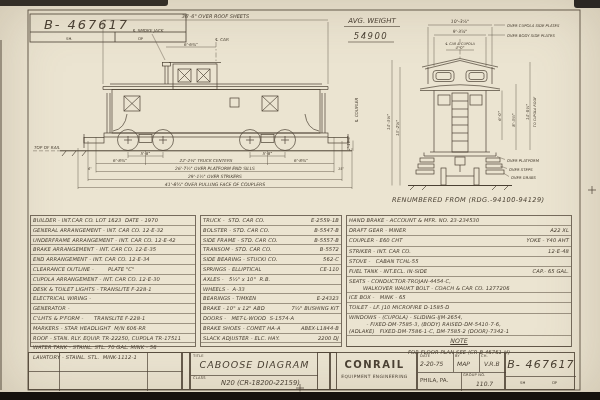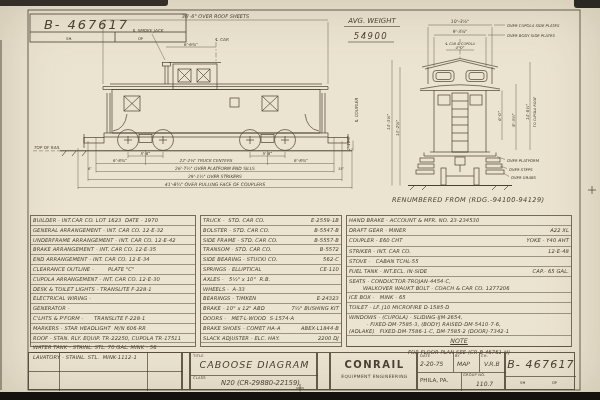--- a/index.html
+++ b/index.html
@@ -320,26 +320,26 @@
     <div class="trow notet">FOR FLOOR PLAN SEE (CR-B-46761-H)</div>
   </div>
 
   <div class="abs" style="left:28px;top:352px;width:547px;height:38px;">
     <div class="abs tb" style="left:0;top:0;width:154px;height:38px;">
       <div class="abs" style="left:0;top:18px;width:154px;border-top:1px solid rgba(77,66,52,.7);"></div>
       <div class="abs" style="left:30px;top:0;height:38px;border-left:1px solid rgba(77,66,52,.7);"></div>
       <div class="abs" style="left:118px;top:0;height:38px;border-left:1px solid rgba(77,66,52,.7);"></div>
     </div>
     <div class="abs tb" style="left:154px;top:0;width:8px;height:38px;"></div>
-    <div class="abs tb" style="left:162px;top:0;width:127px;height:38px;text-decoration:underline;">
+    <div class="abs tb" style="left:162px;top:0;width:147px;height:38px;text-decoration:underline;">
       <span class="micro">TITLE</span>
       <div class="abs center hw" style="left:0;top:2px;width:127px;height:18px;font-size:9.5px;letter-spacing:1px;">CABOOSE DIAGRAM</div>
       <div class="abs" style="left:0;top:22px;width:127px;border-top:1px solid rgba(77,66,52,.7);"></div>
       <span class="micro" style="top:23px;">CLASS</span>
-      <div class="abs center hw" style="left:12px;top:23px;width:115px;height:14px;font-size:6.8px;">N20 (CR-29880-22159)</div>
+      <div class="abs center hw" style="left:12px;top:23px;width:115px;height:14px;font-size:6.8px;">N20 (CR-18200-22159)</div>
     </div>
     <div class="abs tb" style="left:289px;top:0;width:13px;height:38px;"></div>
     <div class="abs tb" style="left:302px;top:0;width:87px;height:38px;">
       <div class="abs center" style="left:0;top:4px;width:87px;height:14px;font-size:10px;font-weight:bold;letter-spacing:1.5px;">CONRAIL</div>
       <div class="abs center" style="left:0;top:18px;width:87px;height:10px;font-size:4.4px;letter-spacing:.4px;">EQUIPMENT ENGINEERING</div>
     </div>
     <div class="abs tb" style="left:389px;top:0;width:88px;height:38px;">
       <div class="abs" style="left:0;top:19px;width:88px;border-top:1px solid rgba(77,66,52,.7);"></div>
       <div class="abs" style="left:35px;top:0;height:19px;border-left:1px solid rgba(77,66,52,.7);"></div>
       <div class="abs" style="left:61px;top:0;height:19px;border-left:1px solid rgba(77,66,52,.7);"></div>

